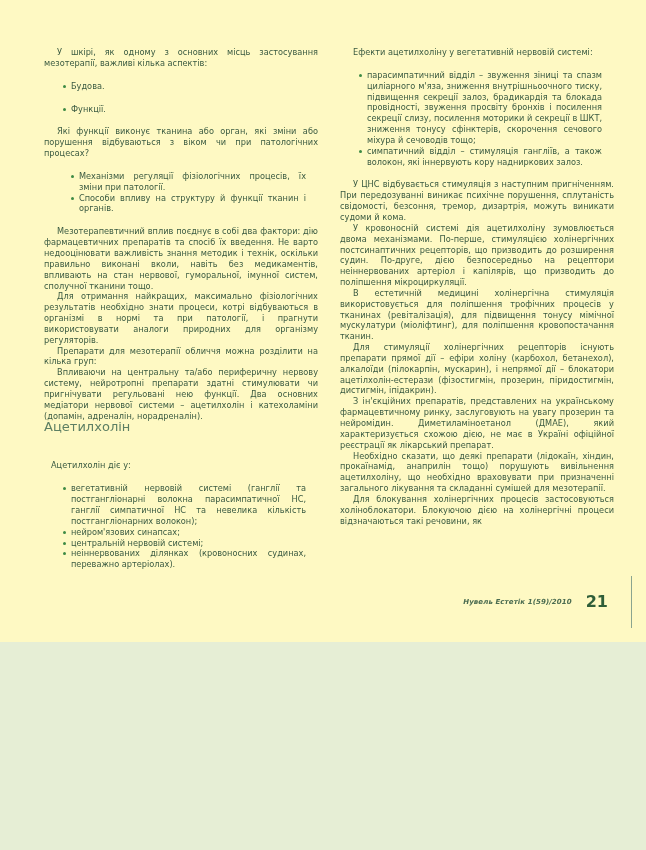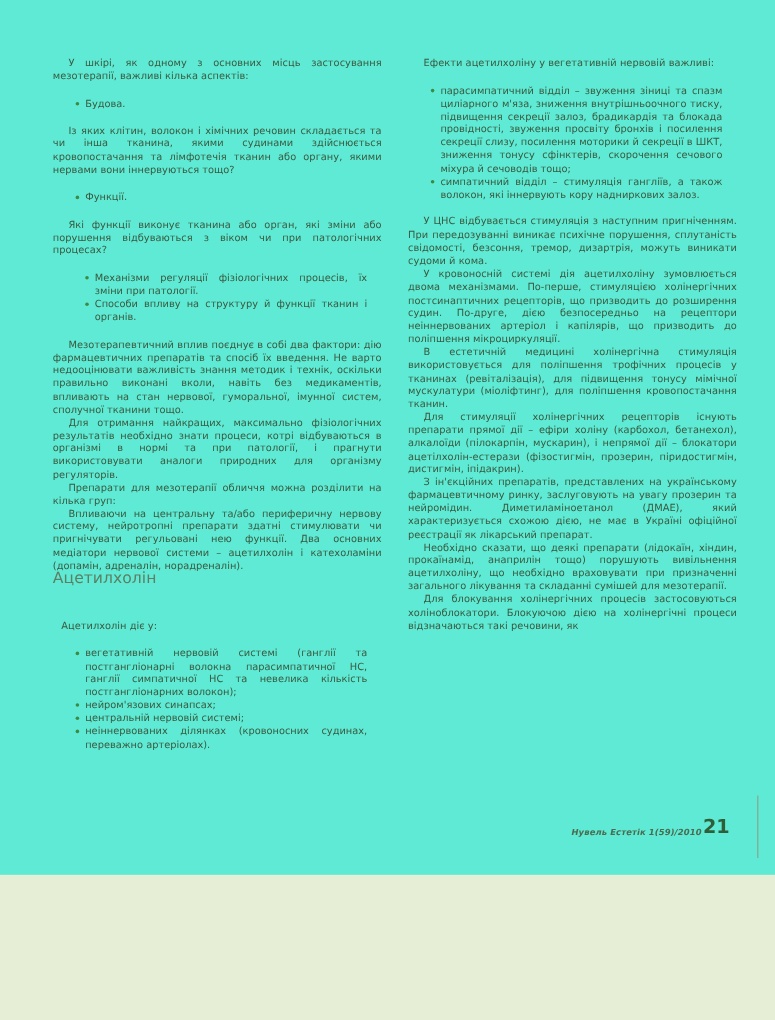--- a/index.html
+++ b/index.html
@@ -10,23 +10,23 @@
     width: 646px;
     height: 850px;
     background: #e6eed5;
     font-family: "DejaVu Sans", "Liberation Sans", sans-serif;
     color: #2f4f37;
     overflow: hidden;
   }
   .page {
     position: relative;
     width: 646px;
-    height: 729px;
+    height: 642px;
     box-sizing: border-box;
-    background: #5eead4;
+    background: #fef9c3;
   }
   .columns {
     position: absolute;
     top: 47px;
     left: 44px;
     right: 38px;
     bottom: 60px;
     display: flex;
     gap: 22px;
   }
@@ -90,22 +90,22 @@
     color: #5d7f63;
     margin: 0;
     text-indent: 0;
   }
 
   .footer {
     position: absolute;
     right: 38px;
     bottom: 31px;
     display: flex;
-    align-items: flex-end;
-    gap: 1px;
+    align-items: center;
+    gap: 14px;
   }
   .footer-title {
     font-size: 7px;
     font-style: italic;
     font-weight: bold;
     color: #4a6b50;
     letter-spacing: 0.1px;
   }
   .footer-page {
     font-size: 16px;
@@ -126,21 +126,20 @@
 
 <div class="page">
 
   <div class="columns">
 
     <div class="col">
       <p>У шкірі, як одному з основних місць застосування мезотерапії, важливі кілька аспектів:</p>
       <ul class="bullets">
         <li>Будова.</li>
       </ul>
-      <p>Із яких клітин, волокон і хімічних речовин складається та чи інша тканина, якими судинами здійснюється кровопостачання та лімфотечія тканин або органу, якими нервами вони іннервуються тощо?</p>
       <ul class="bullets">
         <li>Функції.</li>
       </ul>
       <p>Які функції виконує тканина або орган, які зміни або порушення відбуваються з віком чи при патологічних процесах?</p>
       <ul class="bullets indent1">
         <li>Механізми регуляції фізіологічних процесів, їх зміни при патології.</li>
         <li>Способи впливу на структуру й функції тканин і органів.</li>
       </ul>
       <p>Мезотерапевтичний вплив поєднує в собі два фактори: дію фармацевтичних препаратів та спосіб їх введення. Не варто недооцінювати важливість знання методик і технік, оскільки правильно виконані вколи, навіть без медикаментів, впливають на стан нервової, гуморальної, імунної систем, сполучної тканини тощо.</p>
       <p>Для отримання найкращих, максимально фізіологічних результатів необхідно знати процеси, котрі відбуваються в організмі в нормі та при патології, і прагнути використовувати аналоги природних для організму регуляторів.</p>
@@ -152,21 +151,21 @@
       <p class="hang">Ацетилхолін діє у:</p>
       <ul class="bullets">
         <li>вегетативній нервовій системі (ганглії та постгангліонарні волокна парасимпатичної НС, ганглії симпатичної НС та невелика кількість постгангліонарних волокон);</li>
         <li>нейром'язових синапсах;</li>
         <li>центральній нервовій системі;</li>
         <li>неіннервованих ділянках (кровоносних судинах, переважно артеріолах).</li>
       </ul>
     </div>
 
     <div class="col">
-      <p>Ефекти ацетилхоліну у вегетативній нервовій важливі:</p>
+      <p>Ефекти ацетилхоліну у вегетативній нервовій системі:</p>
       <ul class="bullets">
         <li>парасимпатичний відділ – звуження зіниці та спазм циліарного м'яза, зниження внутрішньоочного тиску, підвищення секреції залоз, брадикардія та блокада провідності, звуження просвіту бронхів і посилення секреції слизу, посилення моторики й секреції в ШКТ, зниження тонусу сфінктерів, скорочення сечового міхура й сечоводів тощо;</li>
         <li>симпатичний відділ – стимуляція гангліїв, а також волокон, які іннервують кору надниркових залоз.</li>
       </ul>
       <p>У ЦНС відбувається стимуляція з наступним пригніченням. При передозуванні виникає психічне порушення, сплутаність свідомості, безсоння, тремор, дизартрія, можуть виникати судоми й кома.</p>
       <p>У кровоносній системі дія ацетилхоліну зумовлюється двома механізмами. По-перше, стимуляцією холінергічних постсинаптичних рецепторів, що призводить до розширення судин. По-друге, дією безпосередньо на рецептори неіннервованих артеріол і капілярів, що призводить до поліпшення мікроциркуляції.</p>
       <p>В естетичній медицині холінергічна стимуляція використовується для поліпшення трофічних процесів у тканинах (ревіталізація), для підвищення тонусу мімічної мускулатури (міоліфтинг), для поліпшення кровопостачання тканин.</p>
       <p>Для стимуляції холінергічних рецепторів існують препарати прямої дії – ефіри холіну (карбохол, бетанехол), алкалоїди (пілокарпін, мускарин), і непрямої дії – блокатори ацетілхолін-естерази (фізостигмін, прозерин, піридостигмін, дистигмін, іпідакрин).</p>
       <p>З ін'єкційних препаратів, представлених на українському фармацевтичному ринку, заслуговують на увагу прозерин та нейромідин. Диметиламіноетанол (ДМАЕ), який характеризується схожою дією, не має в Україні офіційної реєстрації як лікарський препарат.</p>
       <p>Необхідно сказати, що деякі препарати (лідокаїн, хіндин, прокаїнамід, анаприлін тощо) порушують вивільнення ацетилхоліну, що необхідно враховувати при призначенні загального лікування та складанні сумішей для мезотерапії.</p>

